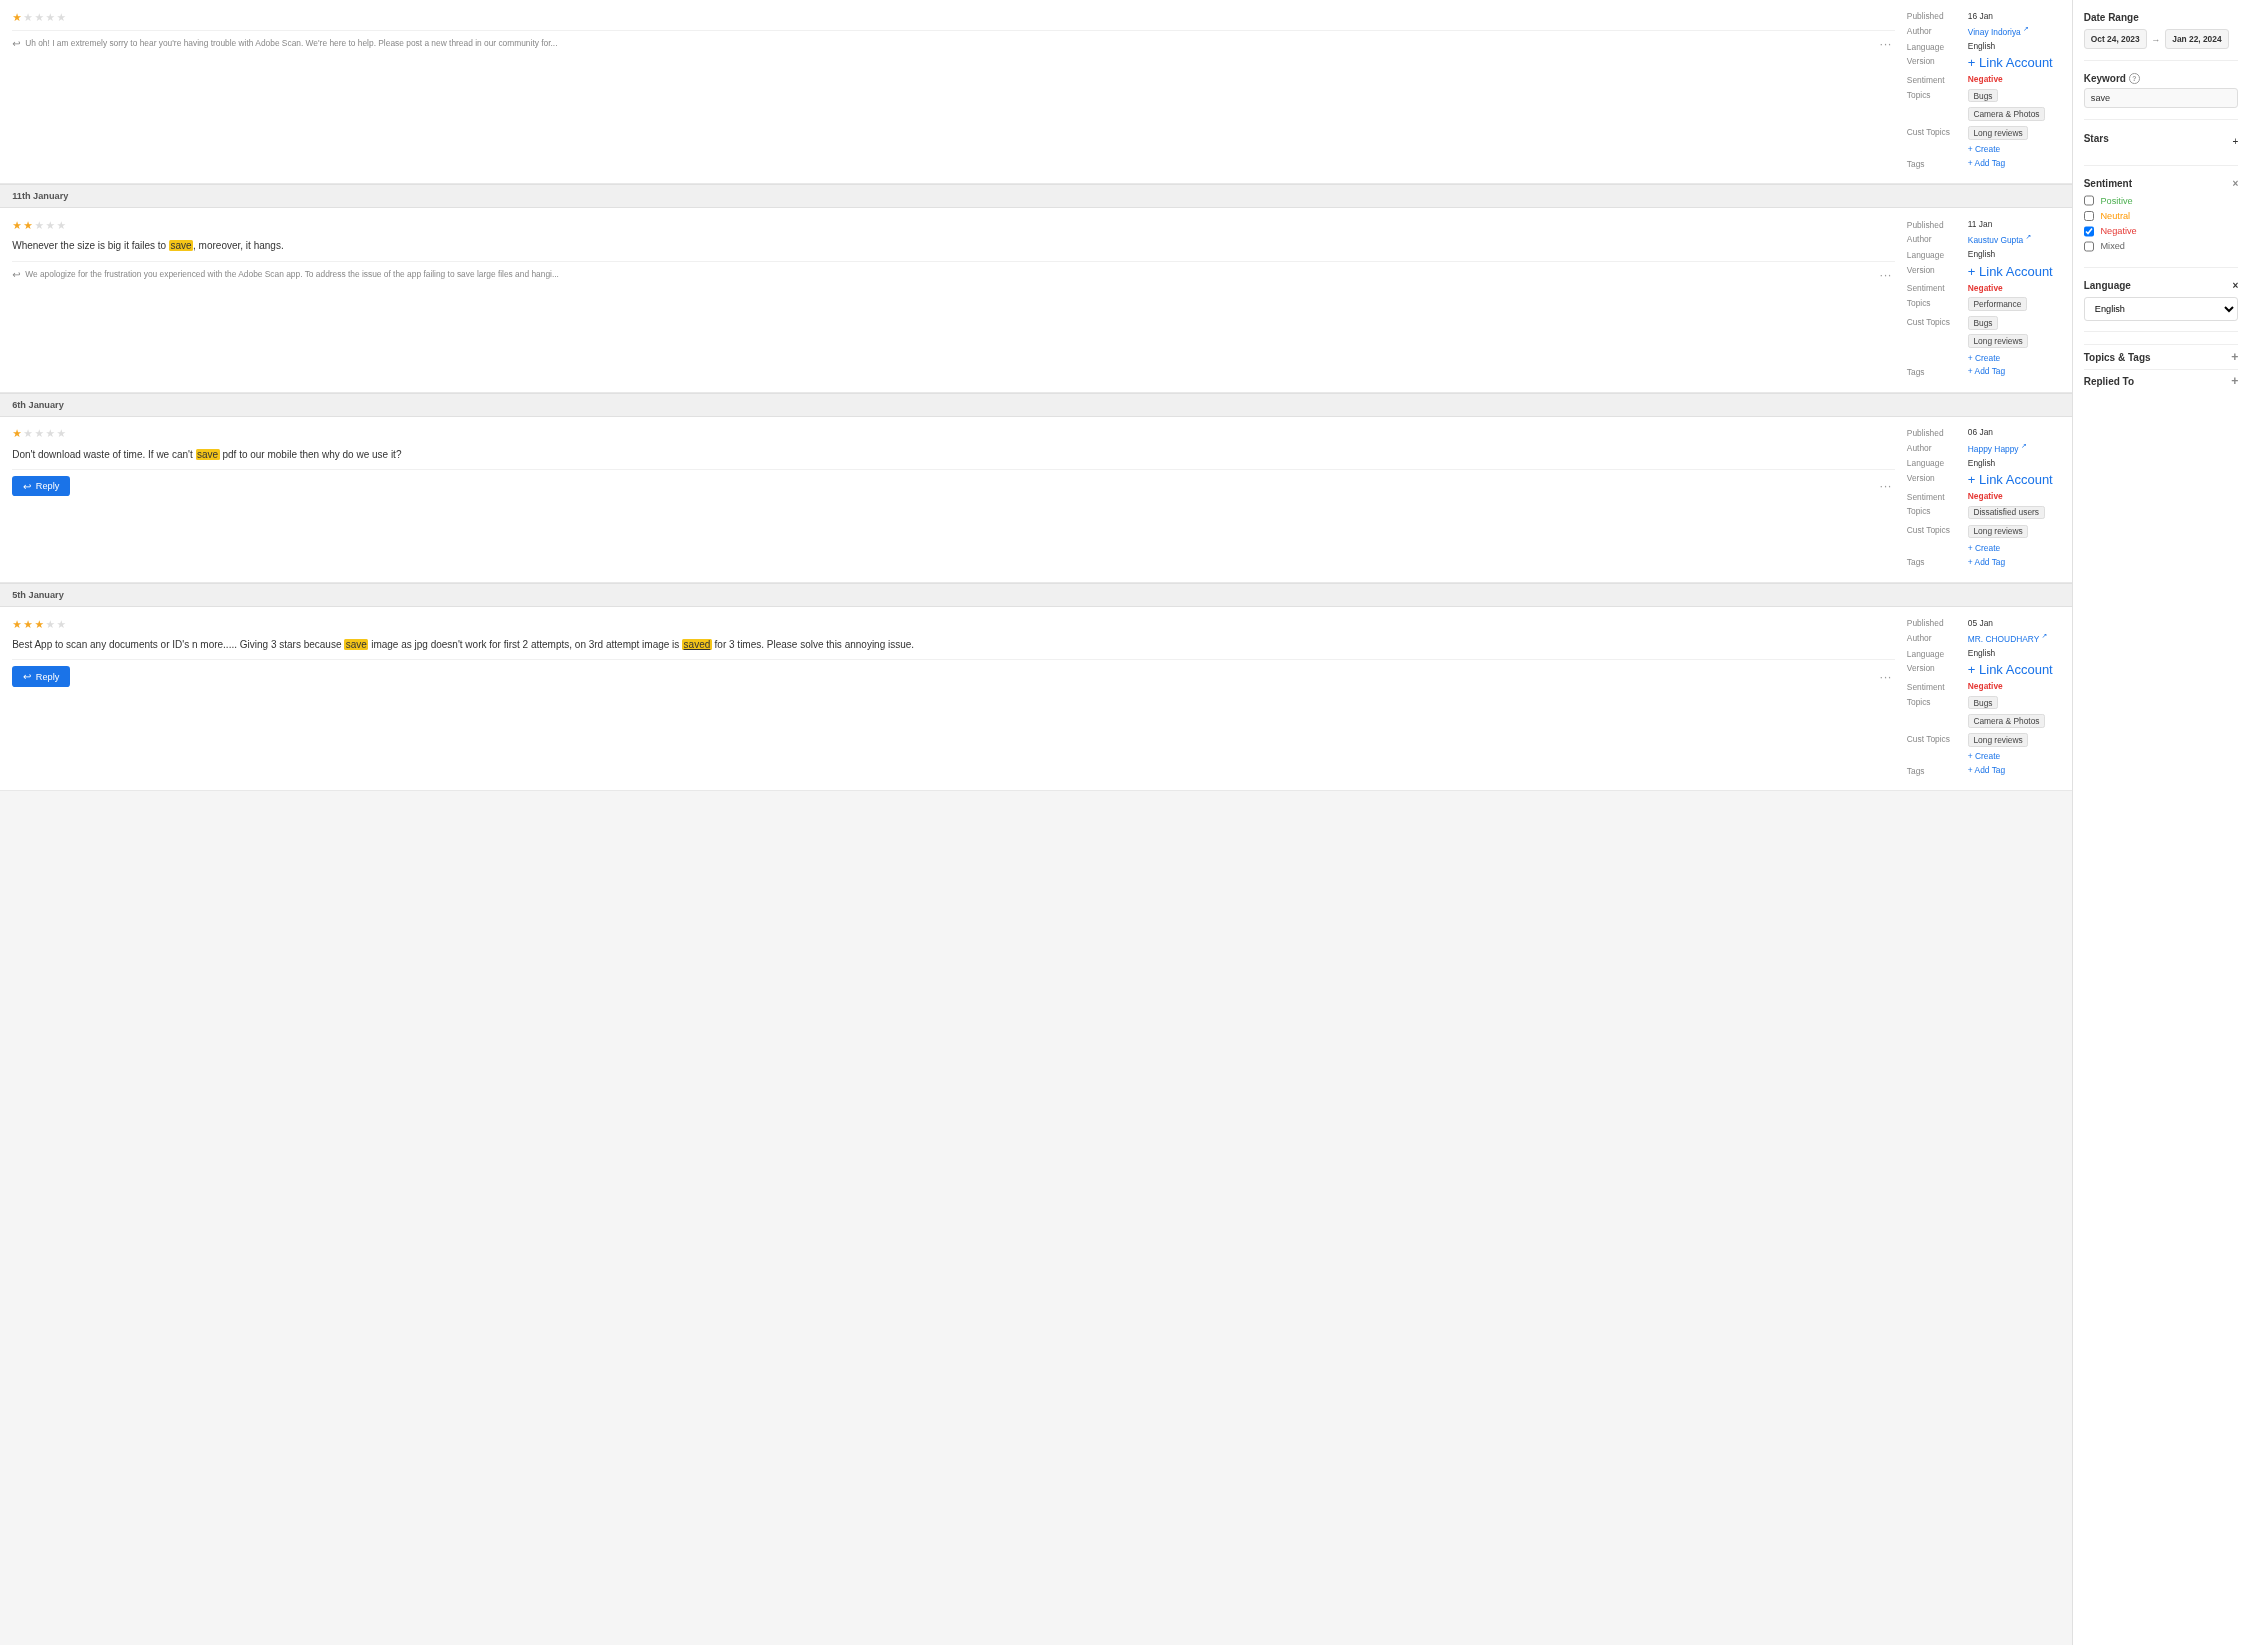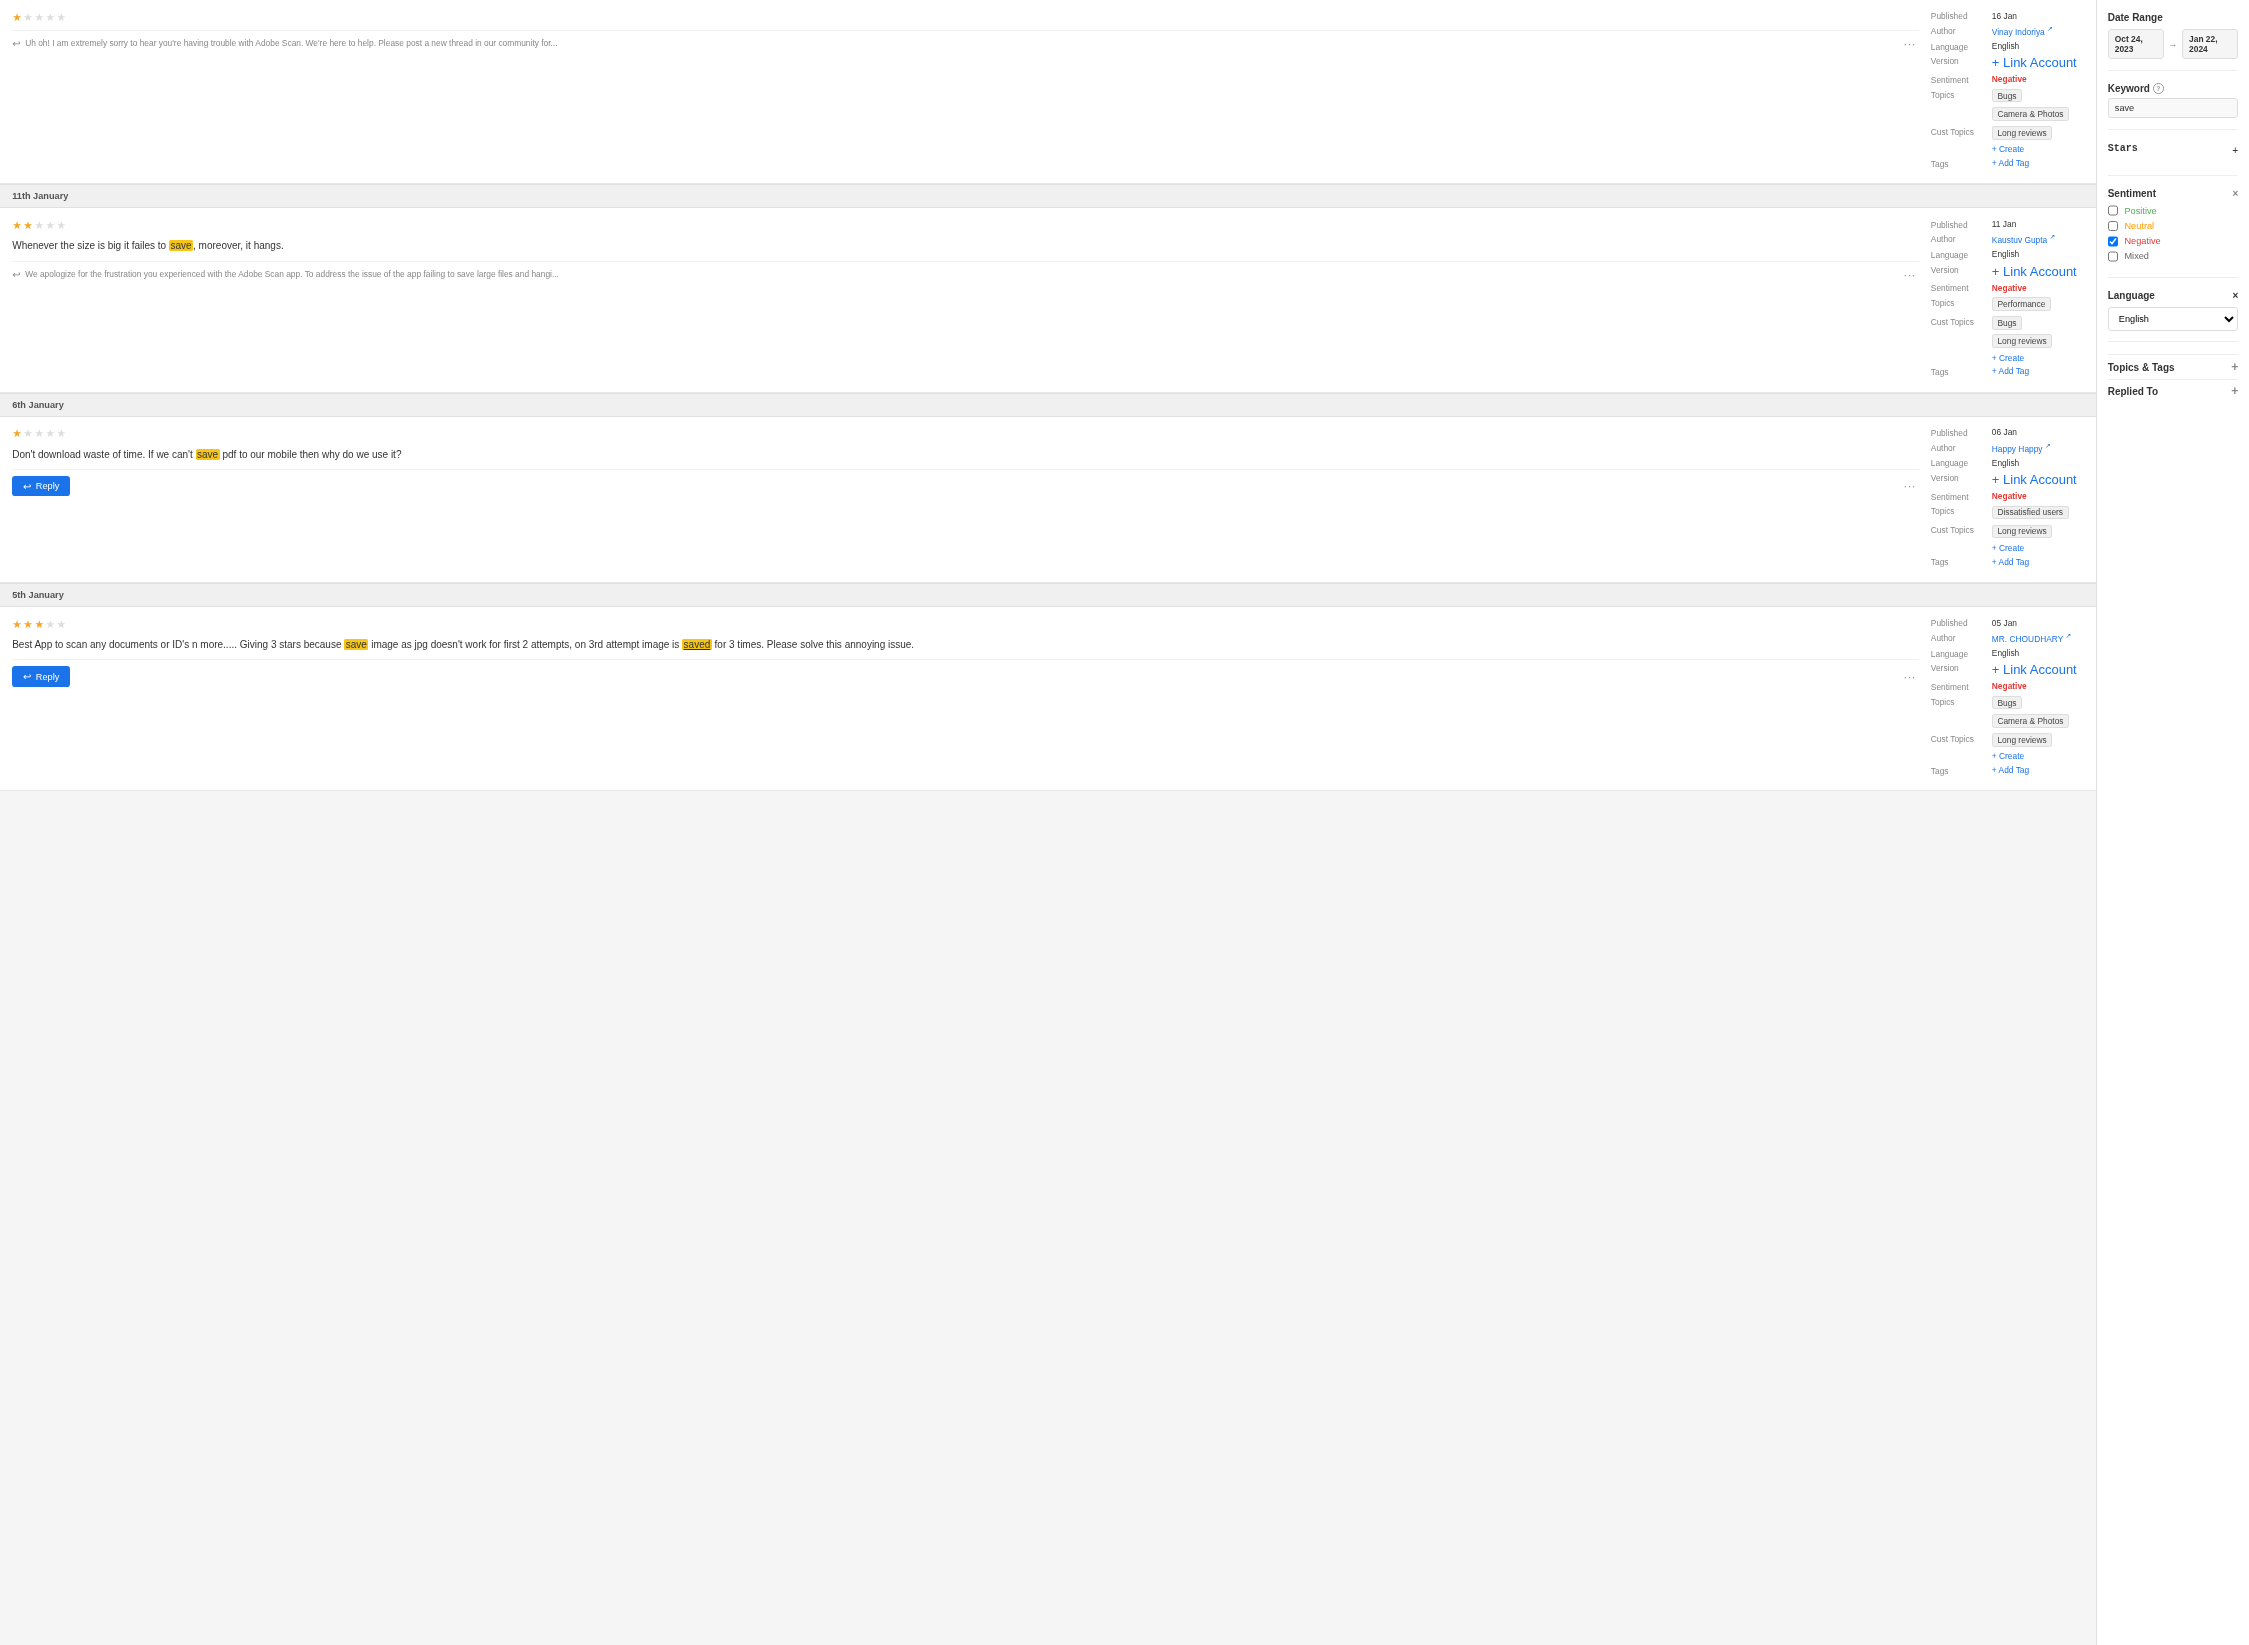--- a/index.html
+++ b/index.html
@@ -10,21 +10,21 @@
       color: #333;
       display: flex;
       min-height: 100vh;
     }
     .main-content {
       flex: 1;
       padding: 0;
       overflow-y: auto;
     }
     .sidebar {
-      width: 153px;
+      width: 177px;
       background: #fff;
       border-left: 0.8px solid #e0e0e0;
       padding: 12.2px 10.7px;
       flex-shrink: 0;
     }
 
     
     .date-section {
       background: #f0f0f0;
       padding: 6.1px 12.2px;
@@ -236,21 +236,20 @@
       border: 0.8px solid #ddd;
       border-radius: 3.1px;
       padding: 3.8px 6.1px;
       font-size: 9.2px;
       background: #f9f9f9;
       color: #333;
     }
 
     .stars-section {
       margin-top: 13px;
-      font-family: Liberation Mono, monospace;
     }
     .stars-row {
       display: flex;
       justify-content: space-between;
       align-items: center;
       margin-bottom: 4.6px;
     }
 
     .sentiment-section { margin-top: 6.1px; }
     .sentiment-title {

